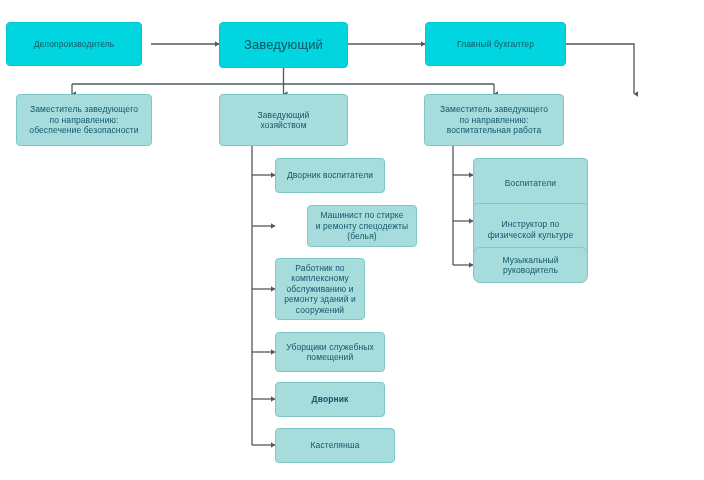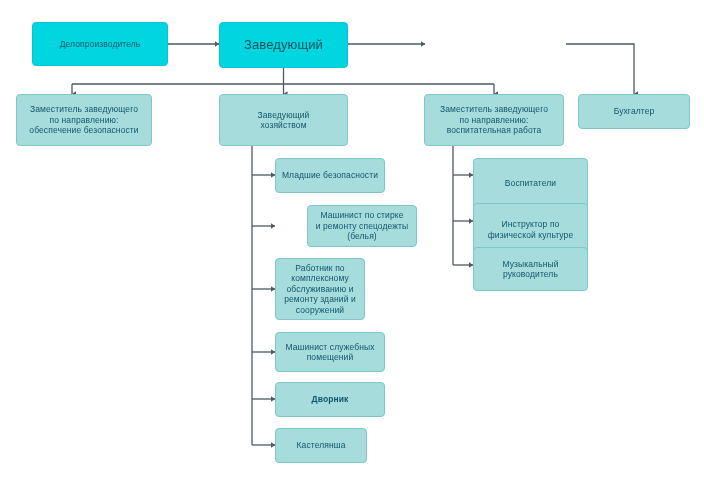--- a/index.html
+++ b/index.html
@@ -104,58 +104,58 @@
       <path d="M252,399 L275,399" marker-end="url(#arrow-right)"></path>
       <path d="M252,445 L275,445" marker-end="url(#arrow-right)"></path>
 
       <path d="M453,146 L453,265"></path>
       <path d="M453,175 L473,175" marker-end="url(#arrow-right)"></path>
       <path d="M453,221 L473,221" marker-end="url(#arrow-right)"></path>
       <path d="M453,265 L473,265" marker-end="url(#arrow-right)"></path>
     </g>
   </svg>
 
-  <div class="node primary" style="left:32px;top:22px;width:136px;height:44px;">Делопроизводитель</div>
+  <div class="node primary" style="left:6px;top:22px;width:136px;height:44px;">Делопроизводитель</div>
 
   <div class="node root" style="left:219px;top:22px;width:129px;height:46px;">Заведующий</div>
 
+  <div class="node primary" style="left:425px;top:22px;width:141px;height:44px;">Главный бухгалтер</div>
 
   <div class="node secondary" style="left:16px;top:94px;width:136px;height:52px;">Заместитель заведующего
 по направлению:
 обеспечение безопасности</div>
 
   <div class="node secondary" style="left:219px;top:94px;width:129px;height:52px;">Заведующий
 хозяйством</div>
 
   <div class="node secondary" style="left:424px;top:94px;width:140px;height:52px;">Заместитель заведующего
 по направлению:
 воспитательная работа</div>
 
-  <div class="node secondary" style="left:578px;top:94px;width:112px;height:35px;">Бухгалтер</div>
 
-  <div class="node leaf" style="left:275px;top:158px;width:110px;height:35px;">Младшие безопасности</div>
+  <div class="node leaf" style="left:275px;top:158px;width:110px;height:35px;">Дворник воспитатели</div>
 
   <div class="node leaf" style="left:275px;top:205px;width:110px;height:42px;margin-left:32px;">Машинист по стирке
 и ремонту спецодежты
 (белья)</div>
 
   <div class="node leaf" style="left:275px;top:258px;width:90px;height:62px;">Работник по
 комплексному
 обслуживанию  и
 ремонту зданий и
 сооружений</div>
 
-  <div class="node leaf" style="left:275px;top:332px;width:110px;height:40px;">Машинист служебных
+  <div class="node leaf" style="left:275px;top:332px;width:110px;height:40px;">Уборщики служебных
 помещений</div>
 
   <div class="node leaf" style="left:275px;top:382px;width:110px;height:35px;font-weight:bold;">Дворник</div>
 
-  <div class="node leaf" style="left:275px;top:428px;width:92px;height:35px;">Кастелянша</div>
+  <div class="node leaf" style="left:275px;top:428px;width:120px;height:35px;">Кастелянша</div>
 
   <div class="node leaf" style="left:473px;top:158px;width:115px;height:51px;">Воспитатели</div>
 
   <div class="node leaf" style="left:473px;top:203px;width:115px;height:53px;">Инструктор по
 физической культуре</div>
 
-  <div class="node leaf" style="left:473px;top:247px;width:115px;height:44px;">Музыкальный
+  <div class="node leaf" style="left:473px;top:247px;width:115px;height:36px;border-radius:7px;">Музыкальный
 руководитель</div>
 
 </div>
 
 </body></html>

